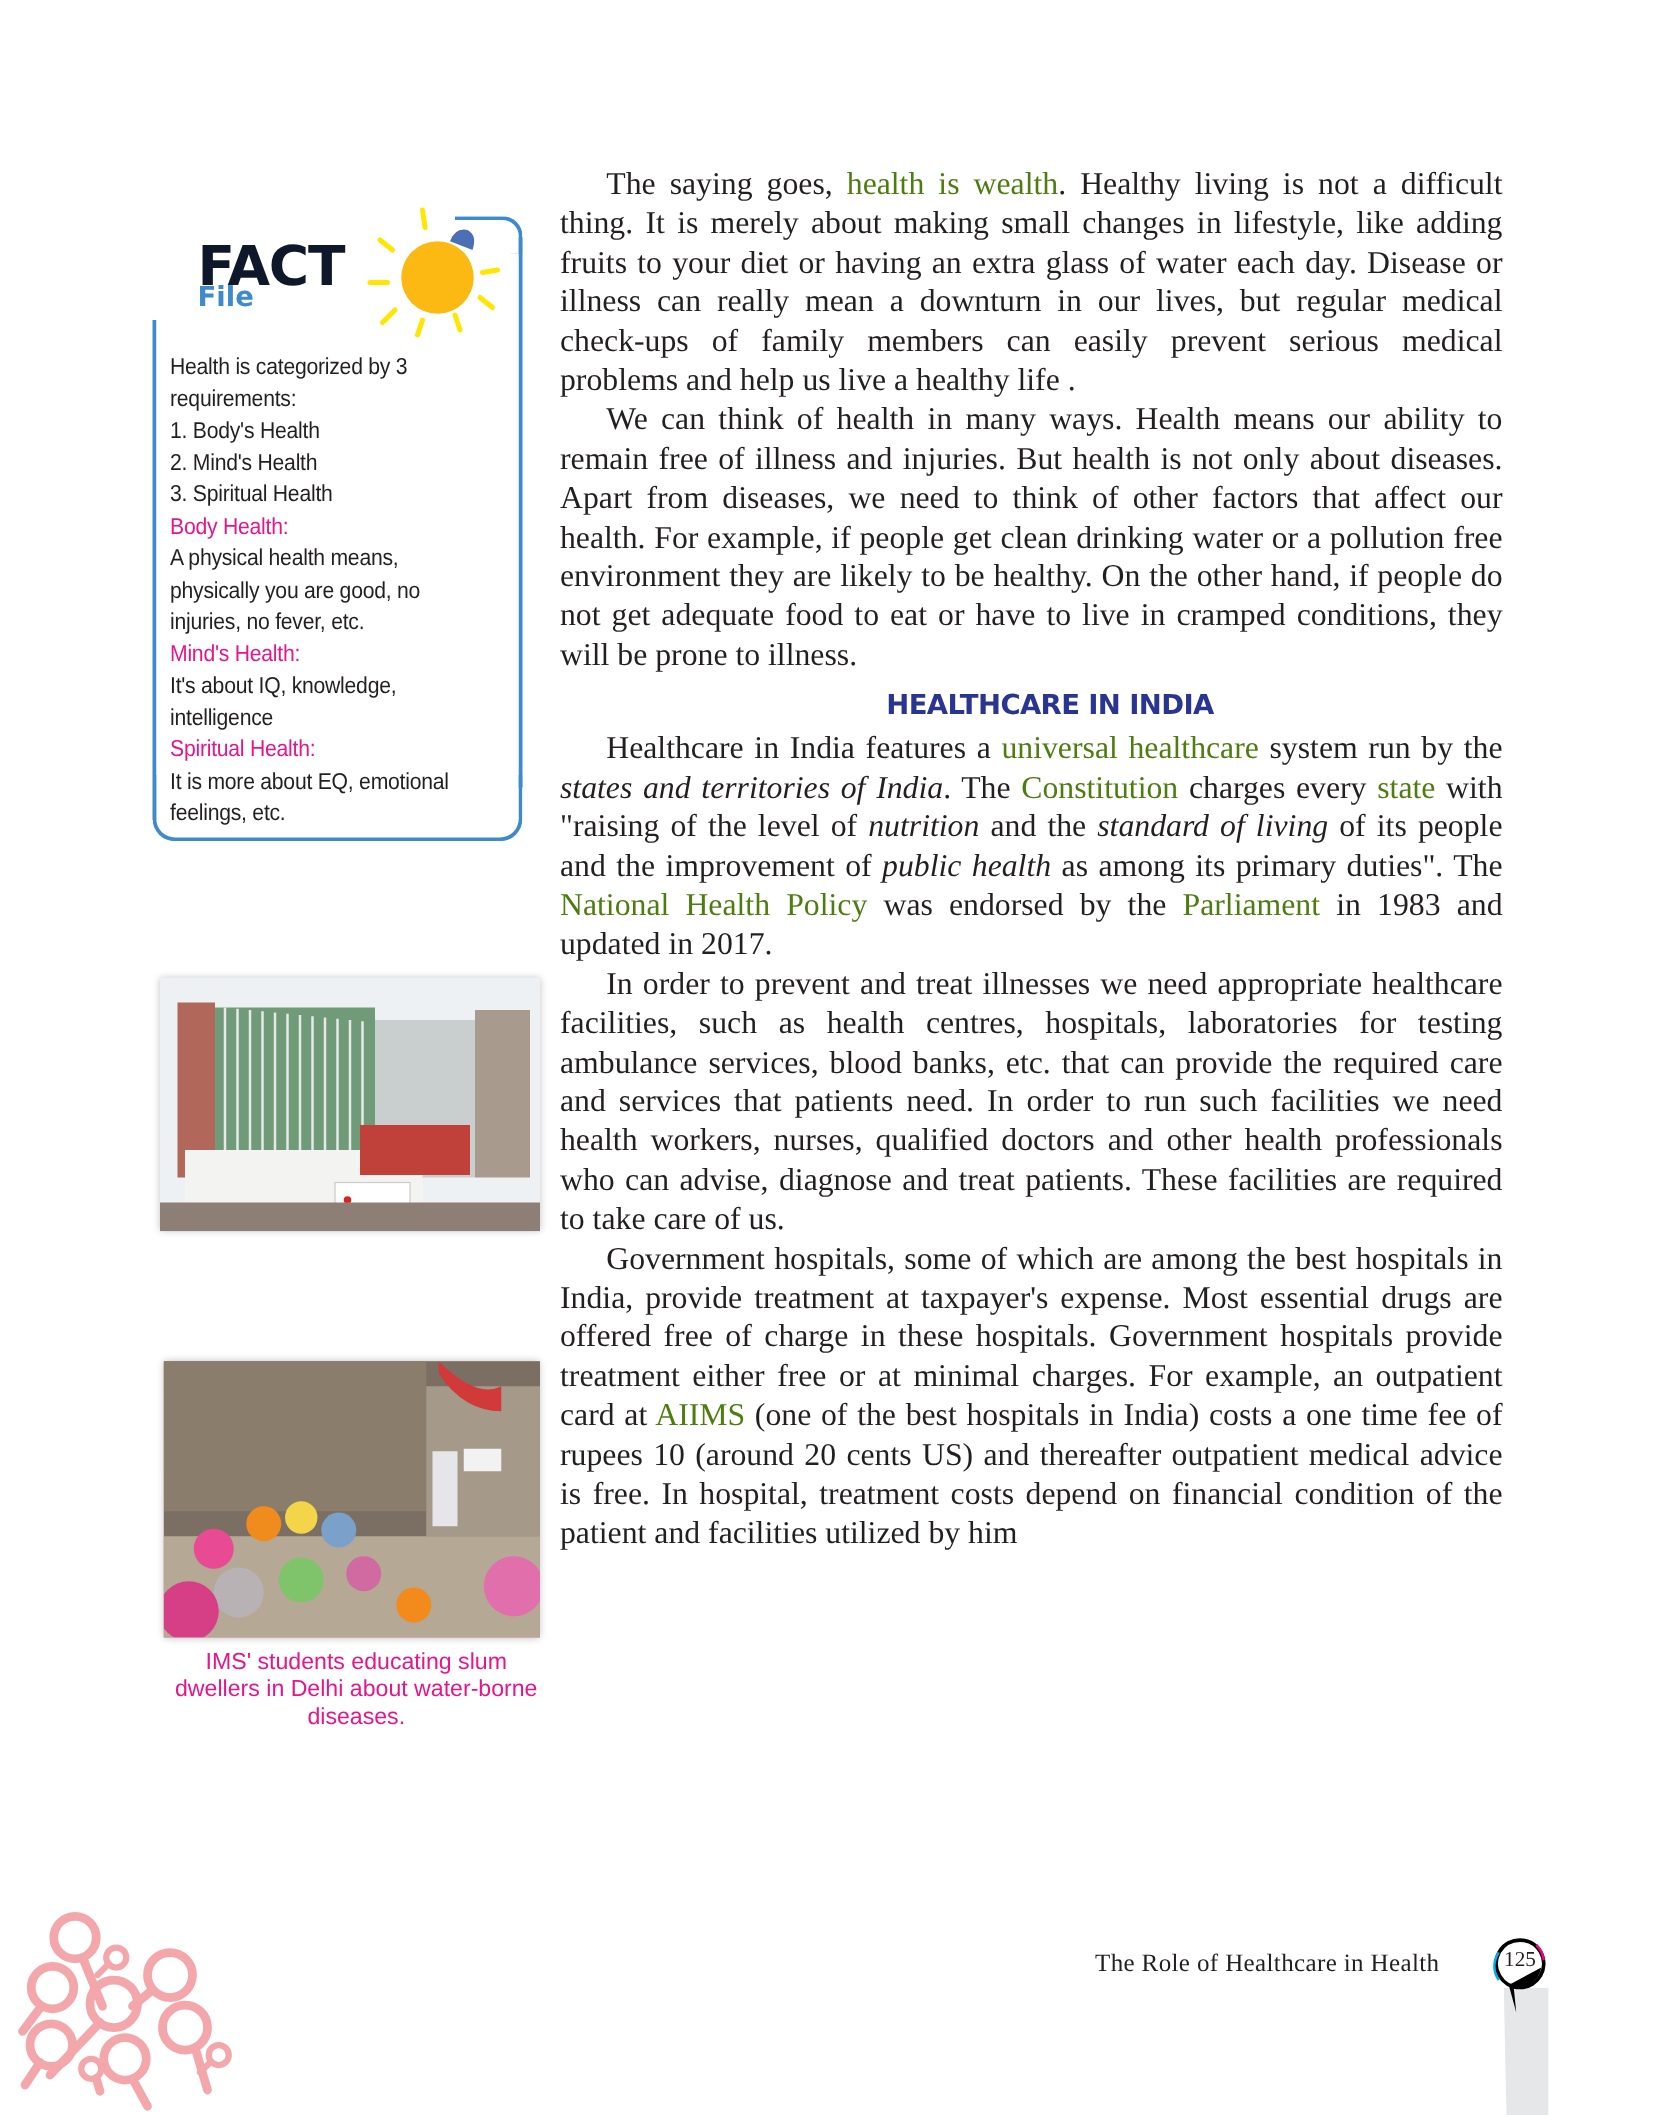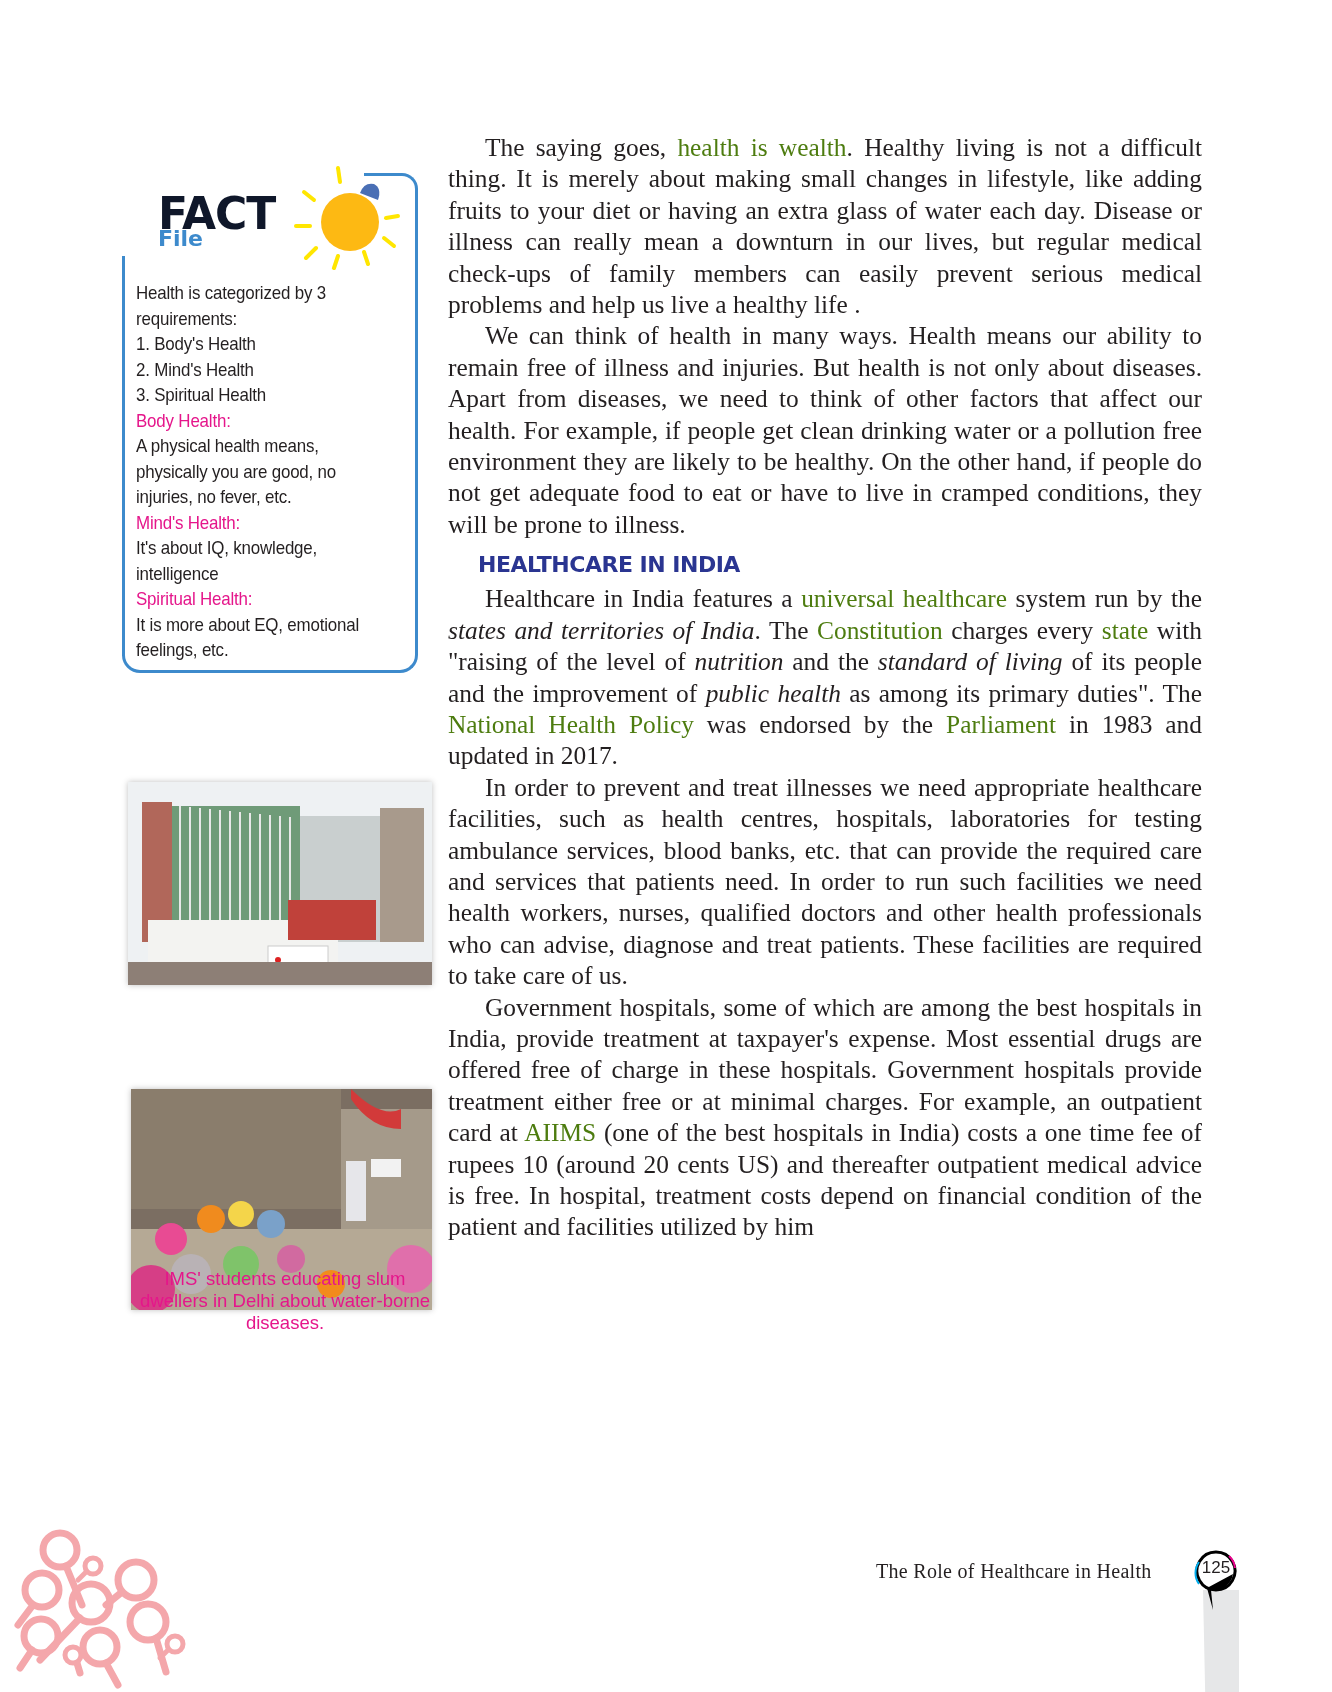--- a/index.html
+++ b/index.html
@@ -11,21 +11,21 @@
   .heading { font-family: "DejaVu Sans", "Liberation Sans", sans-serif; font-weight: bold;
              color: #2a3591; font-size: 22px; letter-spacing: -0.5px; margin: 0 0 6px 30px;
              text-transform: uppercase; }
   .para { font-family: "Liberation Serif", "DejaVu Serif", serif; font-size: 25.4px;
           line-height: 31.4px; text-align: justify; margin: 0; text-indent: 37px;
           hyphens: none; }
   .para .hl { color: #4d7c0f; }
   .para i { }
   #h-health { margin-top: 0; }
   #p-intro { margin-top: 2px; }
-  #h-india { margin-top: 12px; }
+  #h-india { margin-top: 12px; text-align: center; }
   .fact-topcorner { position: absolute; left: 364px; top: 173px; width: 54px; height: 30px;
                     border-top: 3px solid #3d8acc; border-right: 3px solid #3d8acc;
                     border-top-right-radius: 16px; box-sizing: border-box; }
   .fact-left { position: absolute; left: 122px; top: 256px; width: 3px; height: 400px;
                background: #3d8acc; }
   .fact-bottom { position: absolute; left: 122px; top: 620px; width: 296px; height: 53px;
                  border-left: 3px solid #3d8acc; border-bottom: 3px solid #3d8acc;
                  border-right: 3px solid #3d8acc; border-bottom-left-radius: 18px;
                  border-bottom-right-radius: 18px; box-sizing: border-box; }
   .fact-right { position: absolute; left: 415px; top: 190px; width: 3px; height: 440px;
@@ -44,33 +44,33 @@
   .fact-body .pink { color: #e5168b; }
   .fact-body div { white-space: nowrap; }
 
   
   .photo { position: absolute; overflow: hidden; box-shadow: 0 0 6px rgba(0,0,0,0.25); }
   #photo-hospital { left: 128px; top: 782px; width: 304px; height: 203px;
     background: linear-gradient(180deg, #e8ecef 0%, #e8ecef 12%, #7a8a7a 12%, #7a8a7a 70%, #d9d6d2 70%, #d9d6d2 100%); }
   #photo-slum { left: 131px; top: 1089px; width: 301px; height: 221px;
     background: linear-gradient(180deg, #7a6e60 0%, #8a7c6b 40%, #b67a7a 60%, #c96e8a 100%); }
 
-  .caption { position: absolute; left: 130px; top: 1268px; width: 310px; text-align: center;
+  .caption { position: absolute; left: 130px; top: 1318px; width: 310px; text-align: center;
              font-family: "Liberation Sans", "DejaVu Sans", sans-serif; color: #e5168b;
              font-size: 18.5px; line-height: 22px; }
 
   
   .footer-title { position: absolute; left: 876px; top: 1560px;
                   font-family: "Liberation Serif", "DejaVu Serif", serif; font-size: 20px;
                   color: #231f20; letter-spacing: 0.3px; }
   .page-tab { position: absolute; left: 1203px; top: 1590px; width: 36px; height: 102px;
               background: #e6e7e8; clip-path: polygon(0 0, 100% 0, 100% 100%, 6% 100%); }
   .page-num-bubble { position: absolute; left: 1193px; top: 1548px; width: 46px; height: 70px; }
   .page-num { position: absolute; left: 1193px; top: 1558px; width: 46px; text-align: center;
-              font-family: Liberation Sans, sans-serif; font-size: 17px; color: #231f20; }
+              font-family: Liberation Serif, serif; font-size: 17px; color: #231f20; }
 
   .deco { position: absolute; left: 0; top: 1510px; width: 200px; height: 182px; }
 </style>
 </head>
 <body>
 
 <svg class="deco" viewBox="0 0 200 182">
   <g fill="none" stroke="#f4a7ab" stroke-width="7" stroke-linecap="round">
     <circle cx="60" cy="40" r="17"></circle>
       <line x1="66" y1="56" x2="82" y2="95"></line>

